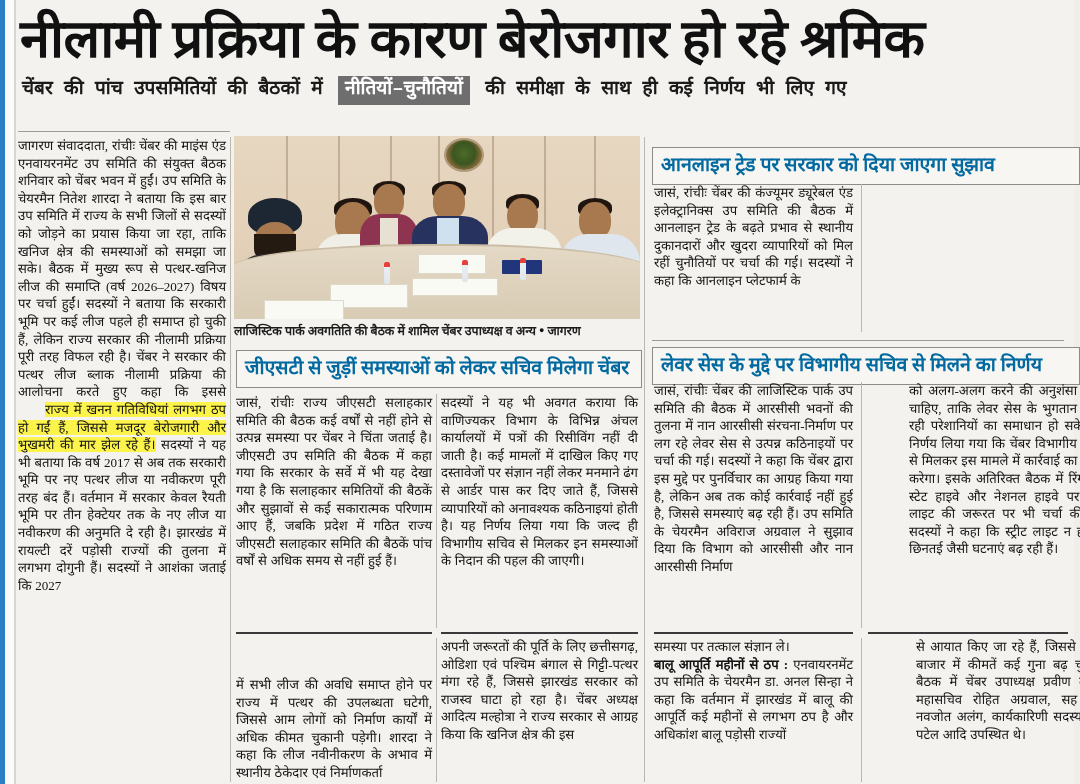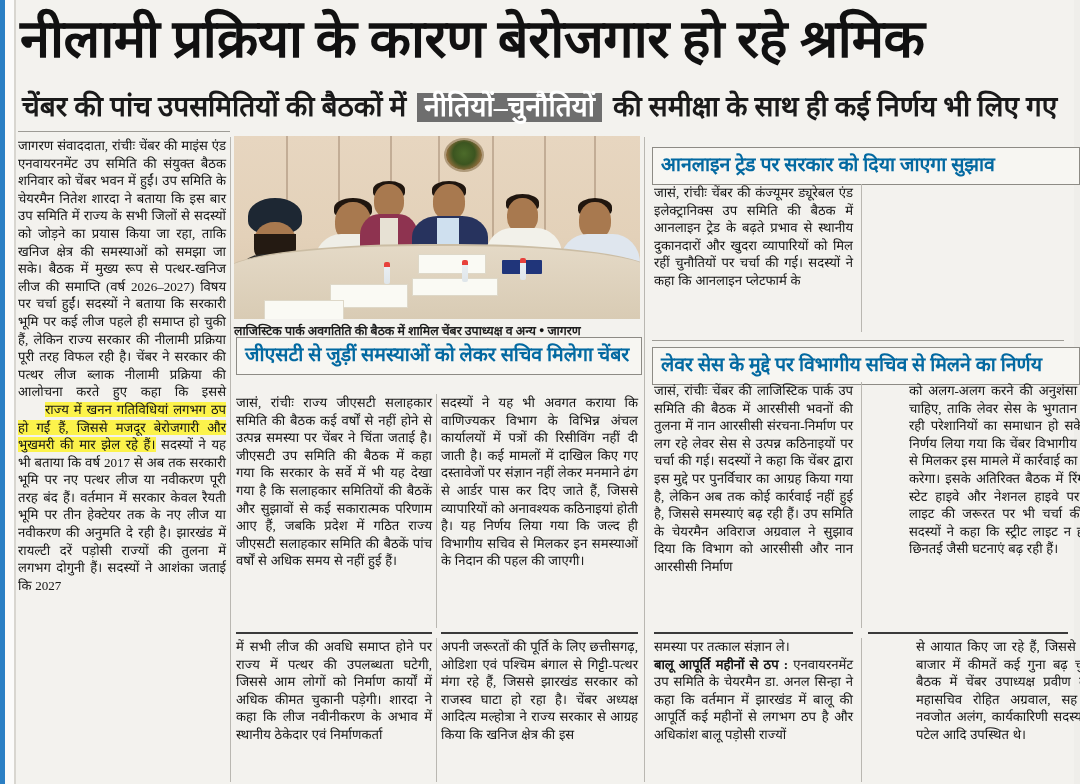--- a/index.html
+++ b/index.html
@@ -43,23 +43,24 @@
     font-weight:bold;
     font-size:53px;
     line-height:62px;
     letter-spacing:-0.5px;
     color:#111111;
     white-space:nowrap;
     transform:scaleX(1.02);
     transform-origin:left center;
   }
   .subhead-row{
-    position:absolute;left:6px;top:86px;width:1050px;
-    font-size:28px;line-height:30px;font-weight:bold;color:#1a1a1a;
-    white-space:nowrap;
+    position:absolute;left:6px;top:68px;width:1050px;
+    font-size:19px;line-height:30px;font-weight:bold;color:#1a1a1a;
+    white-space:nowrap;
+    font-family:Liberation Mono, monospace;
   }
   .subhead-row .hl{
     background:#6e6e6e;color:#ffffff;padding:1px 7px 3px 7px;
     margin:0 4px;display:inline-block;line-height:25px;
   }
 
   
   .col{
     position:absolute;
     font-size:13.1px;
@@ -212,34 +213,34 @@
     <span>लाजिस्टिक पार्क अवगतिति की बैठक में शामिल चेंबर उपाध्यक्ष व अन्य</span><span class="dot">●</span><span class="credit">जागरण</span>
   </div>
 
   <div class="col" style="left:18px;top:137px;width:208px;height:645px;">
     <p>
       <span>जागरण संवाददाता, रांचीः चेंबर की माइंस एंड एनवायरनमेंट उप समिति की संयुक्त बैठक शनिवार को चेंबर भवन में हुईं। उप समिति के चेयरमैन नितेश शारदा ने बताया कि इस बार उप समिति में राज्य के सभी जिलों से सदस्यों को जोड़ने का प्रयास किया जा रहा, ताकि खनिज क्षेत्र की समस्याओं को समझा जा सके। बैठक में मुख्य रूप से पत्थर-खनिज लीज की समाप्ति (वर्ष 2026–2027) विषय पर चर्चा हुईं। सदस्यों ने बताया कि सरकारी भूमि पर कई लीज पहले ही समाप्त हो चुकी हैं, लेकिन राज्य सरकार की नीलामी प्रक्रिया पूरी तरह विफल रही है। चेंबर ने सरकार की पत्थर लीज ब्लाक नीलामी प्रक्रिया की आलोचना करते हुए कहा कि इससे </span><span class="hi">राज्य में खनन गतिविधियां लगभग ठप हो गईं हैं, जिससे मजदूर बेरोजगारी और भुखमरी की मार झेल रहे हैं।</span><span> सदस्यों ने यह भी बताया कि वर्ष 2017 से अब तक सरकारी भूमि पर नए पत्थर लीज या नवीकरण पूरी तरह बंद हैं। वर्तमान में सरकार केवल रैयती भूमि पर तीन हेक्टेयर तक के नए लीज या नवीकरण की अनुमति दे रही है। झारखंड में रायल्टी दरें पड़ोसी राज्यों की तुलना में लगभग दोगुनी हैं। सदस्यों ने आशंका जताई कि 2027</span>
     </p>
   </div>
   <div class="vrule" style="left:230px;top:137px;height:645px;"></div>
 
-  <div class="sechead boxed" style="left:236px;top:337px;width:388px;">जीएसटी से जुड़ीं समस्याओं को लेकर सचिव मिलेगा चेंबर</div>
+  <div class="sechead boxed" style="left:236px;top:350px;width:388px;">जीएसटी से जुड़ीं समस्याओं को लेकर सचिव मिलेगा चेंबर</div>
 
   <div class="col" style="left:236px;top:394px;width:196px;">
     <p>जासं, रांचीः राज्य जीएसटी सलाहकार समिति की बैठक कई वर्षों से नहीं होने से उत्पन्न समस्या पर चेंबर ने चिंता जताई है। जीएसटी उप समिति की बैठक में कहा गया कि सरकार के सर्वे में भी यह देखा गया है कि सलाहकार समितियों की बैठकें और सुझावों से कई सकारात्मक परिणाम आए हैं, जबकि प्रदेश में गठित राज्य जीएसटी सलाहकार समिति की बैठकें पांच वर्षों से अधिक समय से नहीं हुई हैं।</p>
   </div>
   <div class="col" style="left:441px;top:394px;width:197px;">
     <p>सदस्यों ने यह भी अवगत कराया कि वाणिज्यकर विभाग के विभिन्न अंचल कार्यालयों में पत्रों की रिसीविंग नहीं दी जाती है। कई मामलों में दाखिल किए गए दस्तावेजों पर संज्ञान नहीं लेकर मनमाने ढंग से आर्डर पास कर दिए जाते हैं, जिससे व्यापारियों को अनावश्यक कठिनाइयां होती है। यह निर्णय लिया गया कि जल्द ही विभागीय सचिव से मिलकर इन समस्याओं के निदान की पहल की जाएगी।</p>
   </div>
   <div class="vrule" style="left:436px;top:394px;height:234px;"></div>
 
   <div class="hrule-thick" style="left:236px;top:632px;width:196px;"></div>
   <div class="hrule-thick" style="left:441px;top:632px;width:197px;"></div>
 
-  <div class="col" style="left:236px;top:638px;width:196px;">
+  <div class="col" style="left:236px;top:676px;width:196px;">
     <p>में सभी लीज की अवधि समाप्त होने पर राज्य में पत्थर की उपलब्धता घटेगी, जिससे आम लोगों को निर्माण कार्यों में अधिक कीमत चुकानी पड़ेगी। शारदा ने कहा कि लीज नवीनीकरण के अभाव में स्थानीय ठेकेदार एवं निर्माणकर्ता</p>
   </div>
   <div class="col" style="left:441px;top:638px;width:197px;">
     <p>अपनी जरूरतों की पूर्ति के लिए छत्तीसगढ़, ओडिशा एवं पश्चिम बंगाल से गिट्टी-पत्थर मंगा रहे हैं, जिससे झारखंड सरकार को राजस्व घाटा हो रहा है। चेंबर अध्यक्ष आदित्य मल्होत्रा ने राज्य सरकार से आग्रह किया कि खनिज क्षेत्र की इस</p>
   </div>
   <div class="vrule" style="left:436px;top:638px;height:144px;"></div>
 
   <div class="vrule" style="left:644px;top:137px;height:645px;"></div>
 
   <div class="sechead boxed" style="left:652px;top:147px;width:410px;">आनलाइन ट्रेड पर सरकार को दिया जाएगा सुझाव</div>

